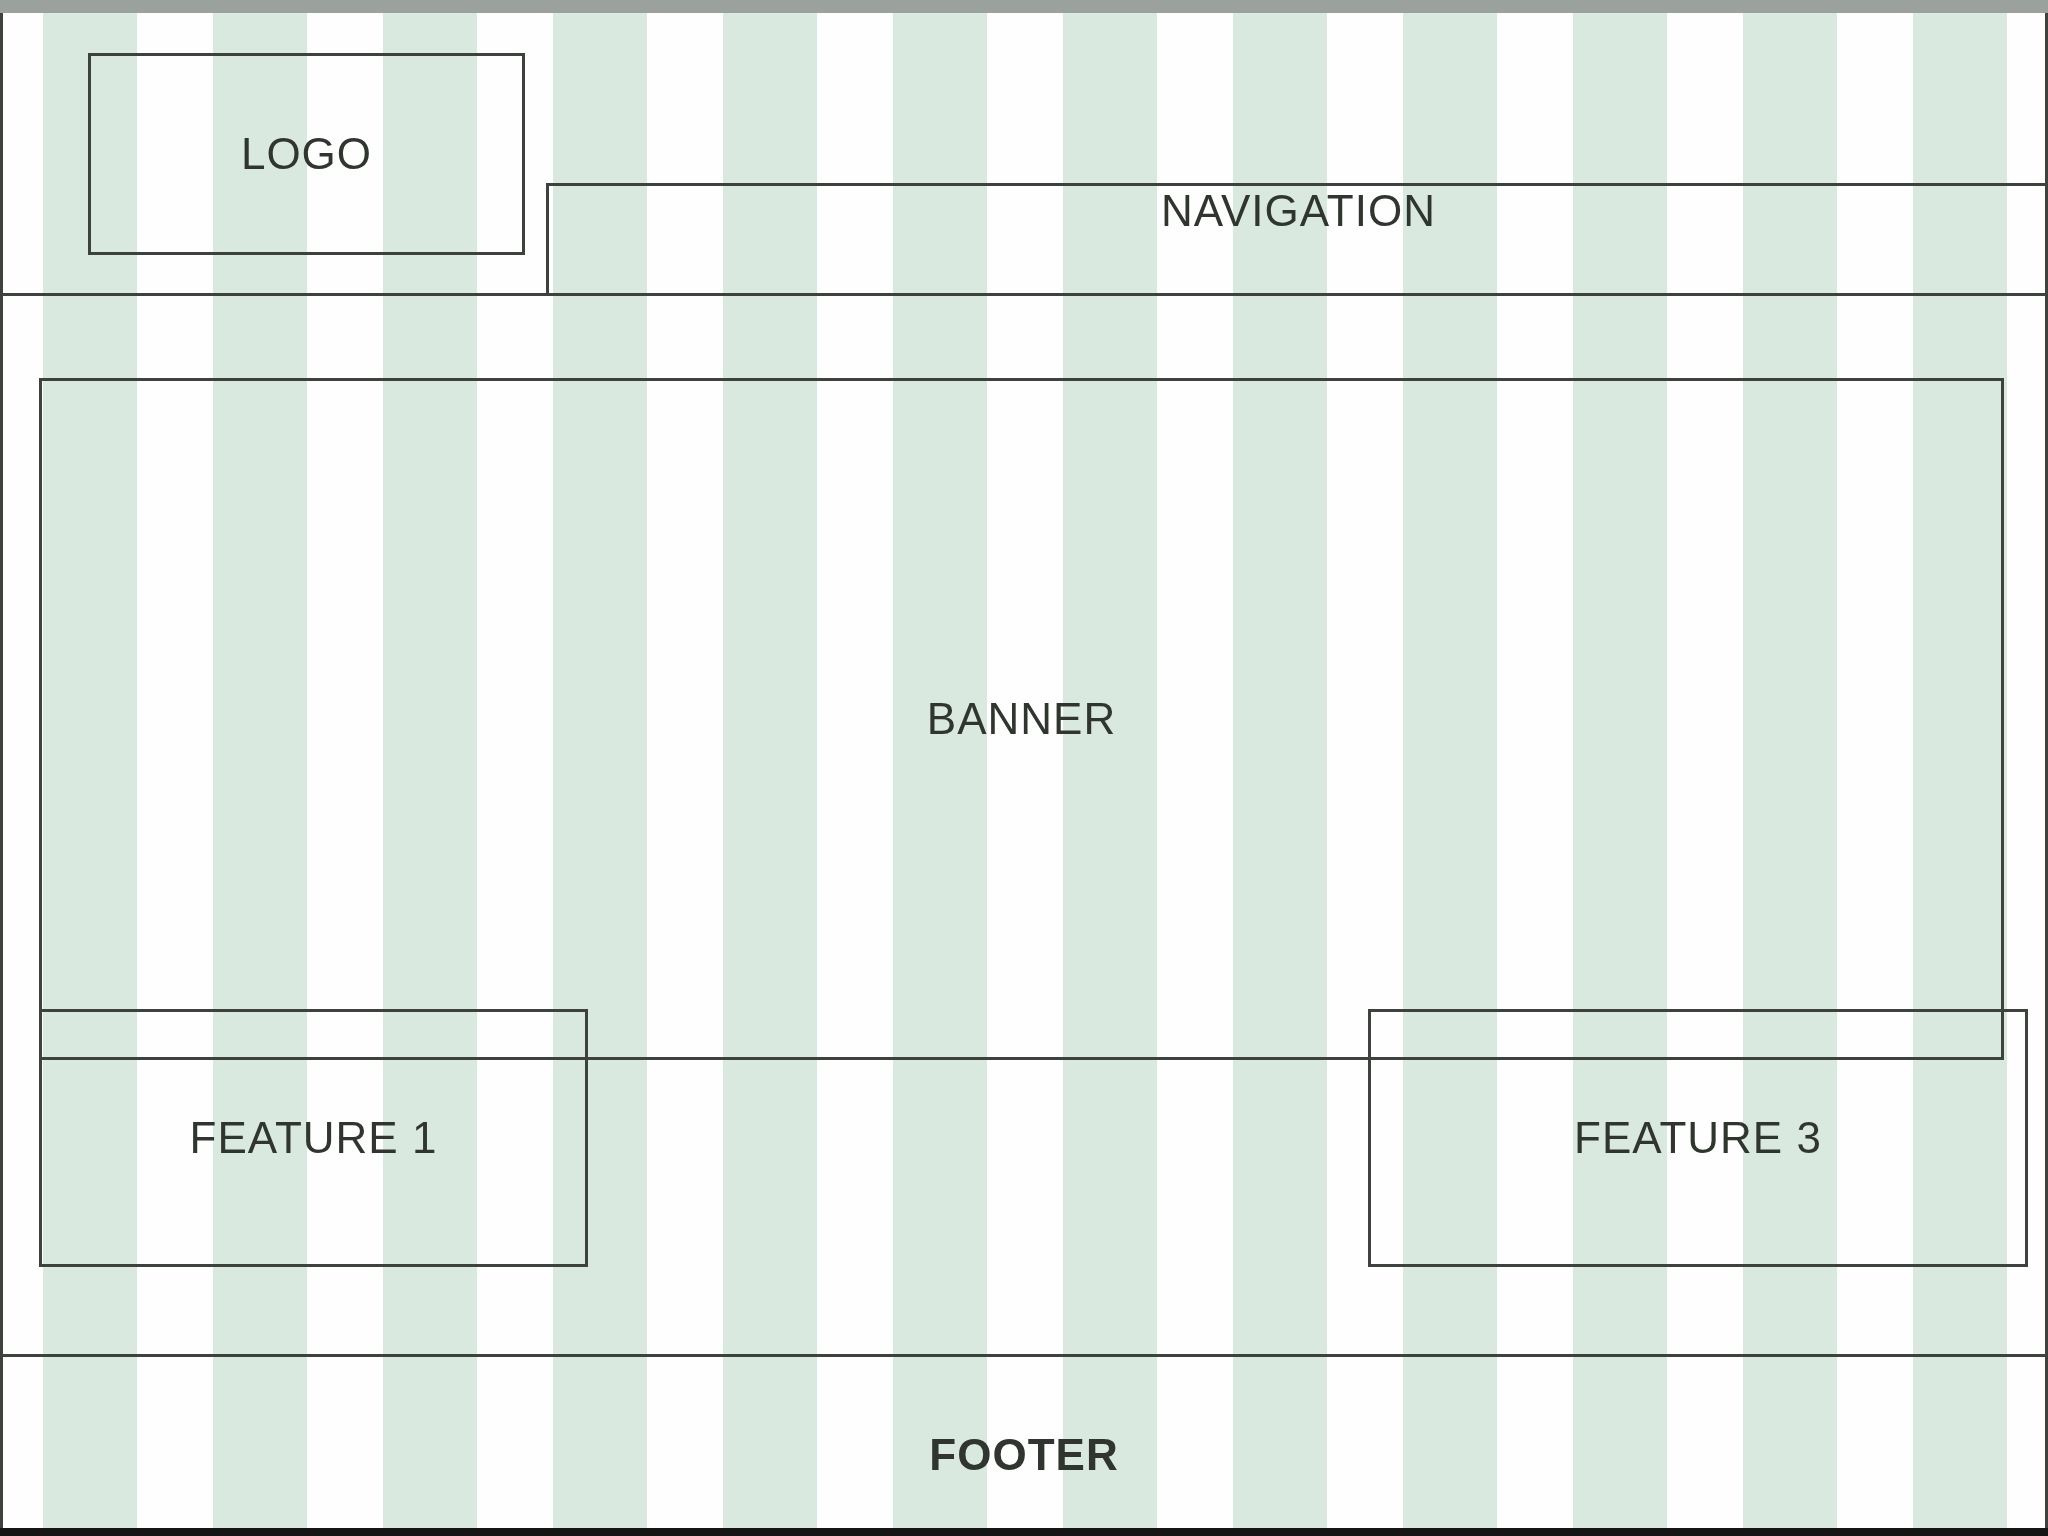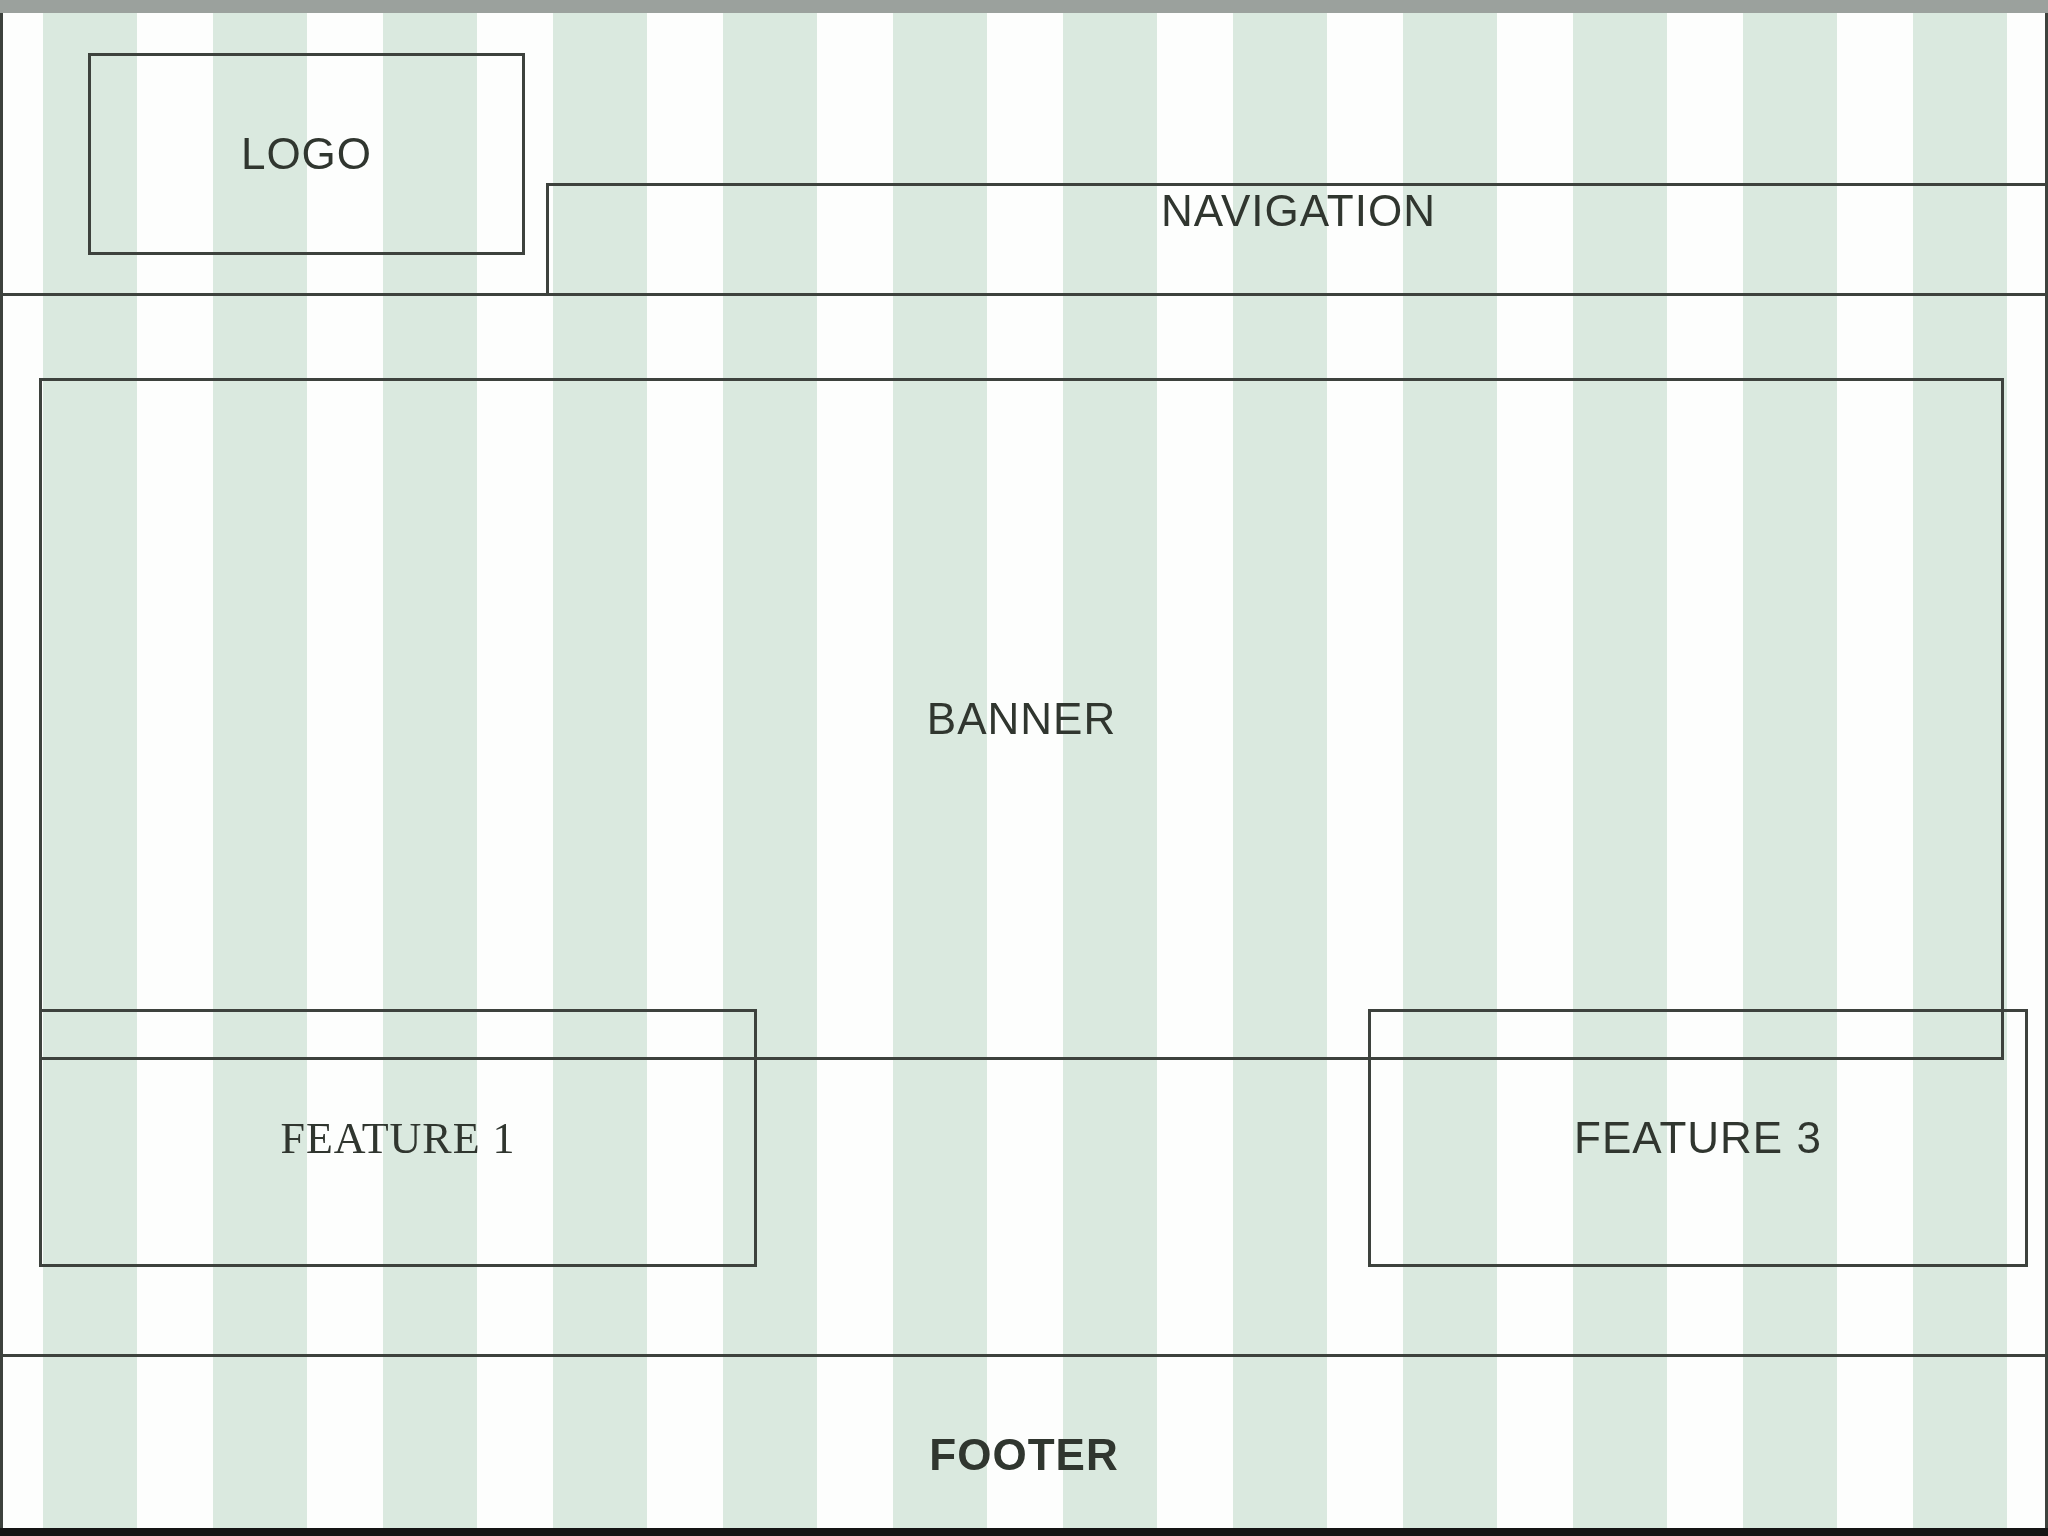--- a/index.html
+++ b/index.html
@@ -55,21 +55,21 @@
   .nav-box{
     position:absolute;left:546px;top:183px;width:1502px;height:113px;
     border-top:3px solid var(--line-dark);
     border-left:3px solid var(--line-dark);
     box-sizing:border-box;
     display:flex;align-items:flex-start;justify-content:center;
     background:transparent;
   }
   .banner-box{left:39px;top:378px;width:1965px;height:682px;}
   .feature-box{top:1009px;height:258px;}
-  .feature-1{left:39px;width:718px;font-family:Liberation Serif, serif;}
+  .feature-1{left:39px;width:549px;}
   .feature-2{left:718px;width:604px;}
   .feature-3{left:1368px;width:660px;}
   .footer-region{
     position:absolute;left:0;top:1400px;width:2048px;height:110px;
     display:flex;align-items:center;justify-content:center;
     background:transparent;
     font-weight:bold;
   }
 </style>
 </head>

